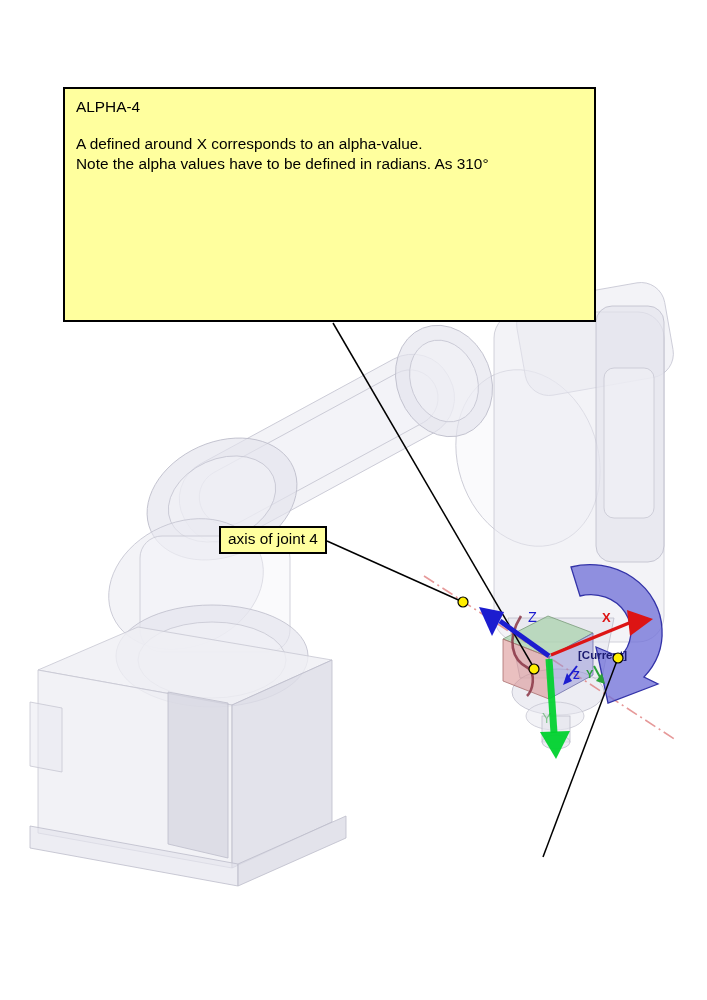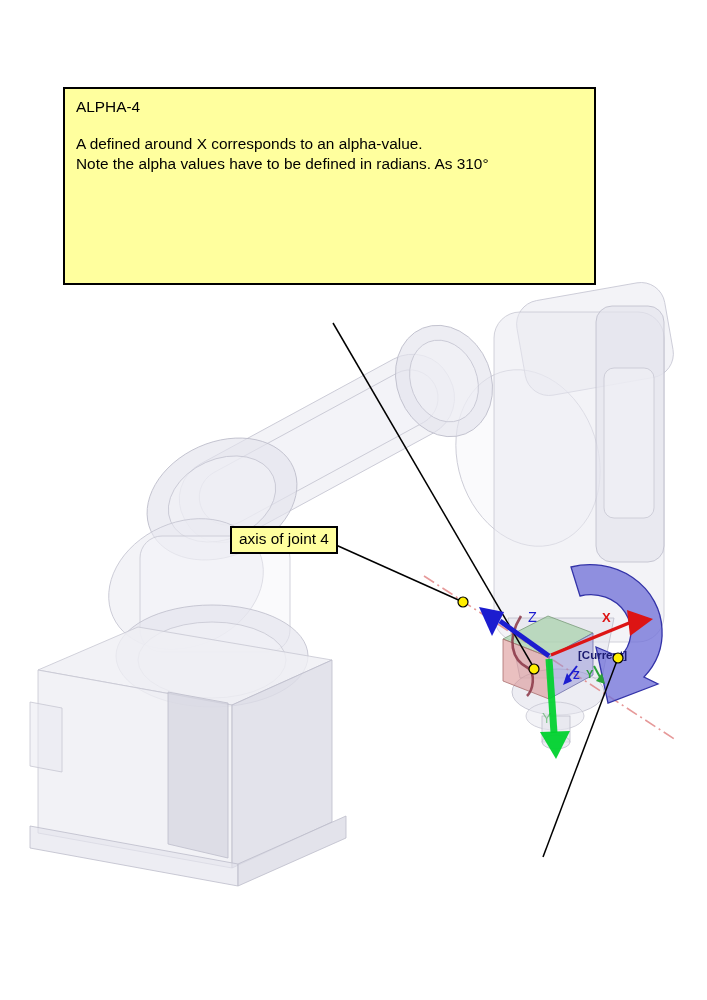--- a/index.html
+++ b/index.html
@@ -1,23 +1,23 @@
 <!DOCTYPE html>
 <html><head>
 <meta charset="utf-8">
 <style>
   html,body{margin:0;padding:0;background:#ffffff;}
   #canvas{position:relative;width:707px;height:1000px;background:#ffffff;overflow:hidden;
           font-family:"Liberation Sans","DejaVu Sans",sans-serif;color:#000;}
   #scene{position:absolute;left:0;top:0;}
   .note{position:absolute;border:2px solid #000;box-sizing:border-box;background:#ffff9e;}
-  #note-box{left:63px;top:87px;width:533px;height:198px;padding:8px 11px;font-size:15.4px;line-height:19.4px;}
+  #note-box{left:63px;top:87px;width:533px;height:235px;padding:8px 11px;font-size:15.4px;line-height:19.4px;}
   .spacer-lg{height:18px;} .spacer-sm{height:14px;}
   .callout-label{position:absolute;padding:2px 7px 4px 7px;font-size:15.4px;white-space:nowrap;}
-  #label-axis{left:230px;top:526px;}
+  #label-axis{left:219px;top:526px;}
   #label-rotation{left:427px;top:858px;}
   
   .r1{fill:#f4f4f8;fill-opacity:.45;stroke:#c6c6d2;stroke-width:.8;}
   .r2{fill:#eaeaf1;fill-opacity:.55;stroke:#c6c6d2;stroke-width:.8;}
   .r3{fill:#e3e3ec;fill-opacity:.65;stroke:#bdbdca;stroke-width:.8;}
   .r4{fill:#efeff4;fill-opacity:.8;stroke:#c6c6d2;stroke-width:.8;}
   .r5{fill:#dcdce6;fill-opacity:.8;stroke:#bdbdca;stroke-width:.8;}
   .r6{fill:#d4d4e0;fill-opacity:.7;stroke:#bdbdca;stroke-width:.8;}
   .callout{stroke:#000;stroke-width:1.5;fill:none;}
   text{font-family:"Liberation Sans","DejaVu Sans",sans-serif;}

